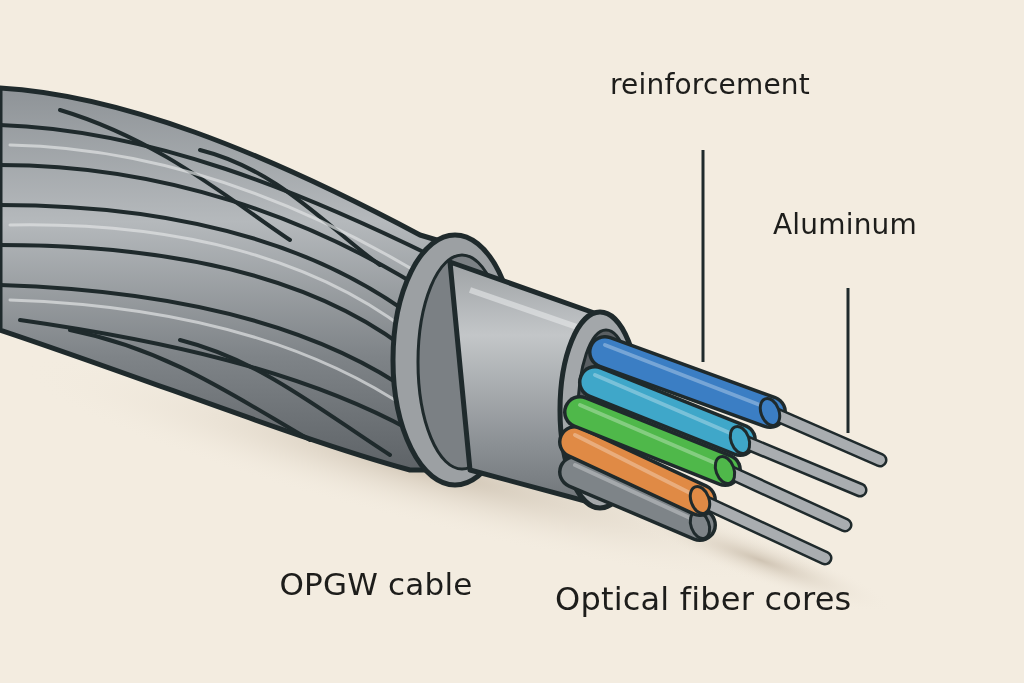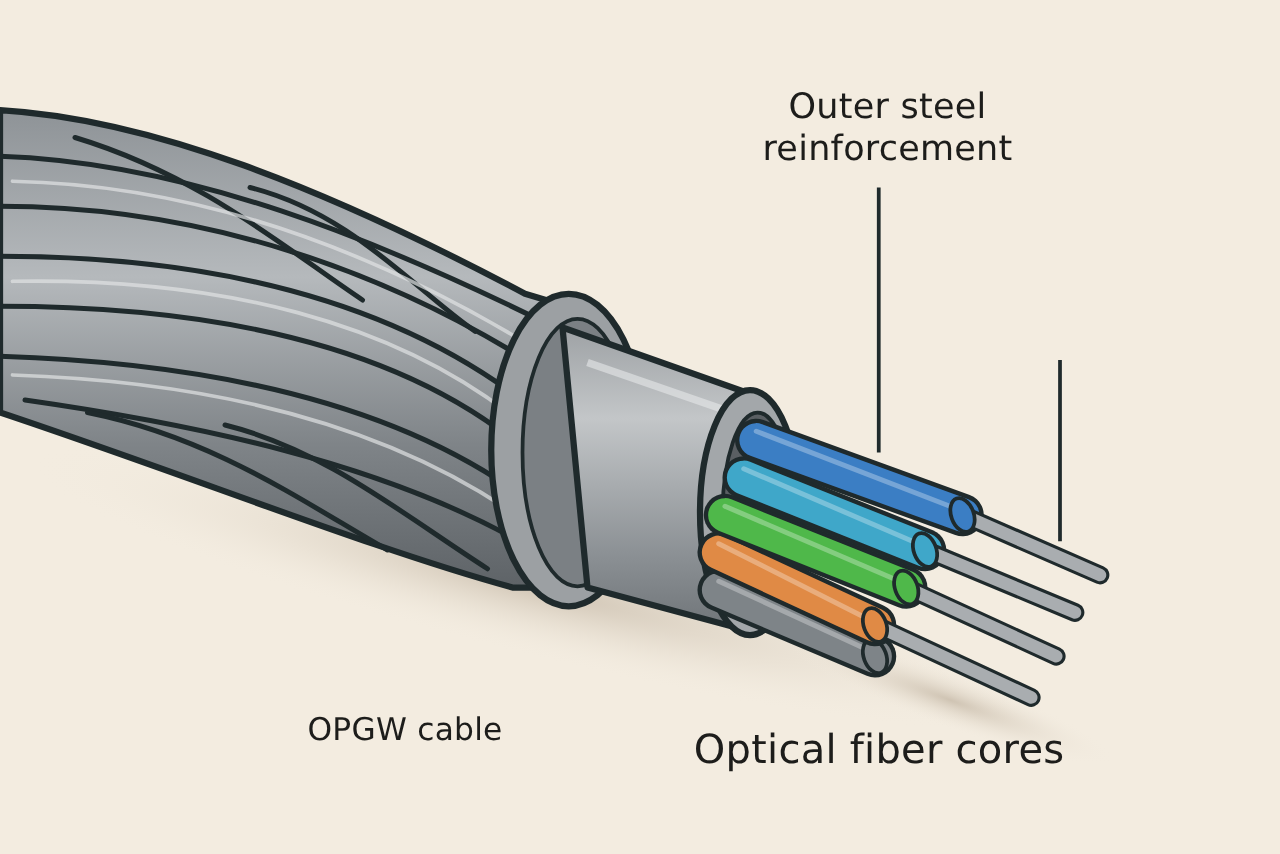--- a/index.html
+++ b/index.html
@@ -10,21 +10,21 @@
     position: relative;
   }
   #stage { position: absolute; left: 0; top: 0; width: 1024px; height: 683px; }
   .label {
     position: absolute; color: #1d1d1b; text-align: center;
     font-size: 28px; line-height: 34px; letter-spacing: 0.2px;
   }
   .label span { display: block; white-space: nowrap; }
   #lbl-steel { left: 585px; top: 68px; width: 250px; }
   #lbl-alu { left: 740px; top: 208px; width: 210px; }
-  #lbl-opgw { left: 246px; top: 565px; width: 260px; text-align: left; font-size: 25px; line-height: 38px; }
+  #lbl-opgw { left: 246px; top: 565px; width: 260px; text-align: center; font-size: 31px; line-height: 38px; }
   #lbl-fiber { left: 555px; top: 582px; width: 320px; text-align: left; font-size: 32px; }
 </style>
 </head>
 <body>
 
 <svg id="stage" viewBox="0 0 1024 683" xmlns="http://www.w3.org/2000/svg">
   <defs>
     <linearGradient id="gSteel" x1="0" y1="0" x2="0" y2="1">
       <stop offset="0" stop-color="#8e9397"></stop>
       <stop offset="0.35" stop-color="#b5b9bc"></stop>
@@ -118,19 +118,19 @@
         <line x1="770" y1="412" x2="880" y2="460" stroke="#a9adb0" stroke-width="10" stroke-linecap="round"></line>
         <ellipse cx="770" cy="412" rx="9" ry="14" fill="#3b7ec4" stroke="#1f2a2c" stroke-width="3" transform="rotate(-20 770 412)"></ellipse>
       </g>
     </g>
 
   <line x1="703" y1="150" x2="703" y2="362" stroke="#1f2a2c" stroke-width="3"></line>
   <line x1="848" y1="288" x2="848" y2="433" stroke="#1f2a2c" stroke-width="3"></line>
 </svg>
 
 <div class="label" id="lbl-steel">
-  <span>Outer steel</span>
   <span>reinforcement</span>
 </div>
 <div class="label" id="lbl-alu">
+  <span>Aluminum</span>
 </div>
 <div class="label" id="lbl-opgw">OPGW cable</div>
 <div class="label" id="lbl-fiber">Optical fiber cores</div>
 
 </body></html>

